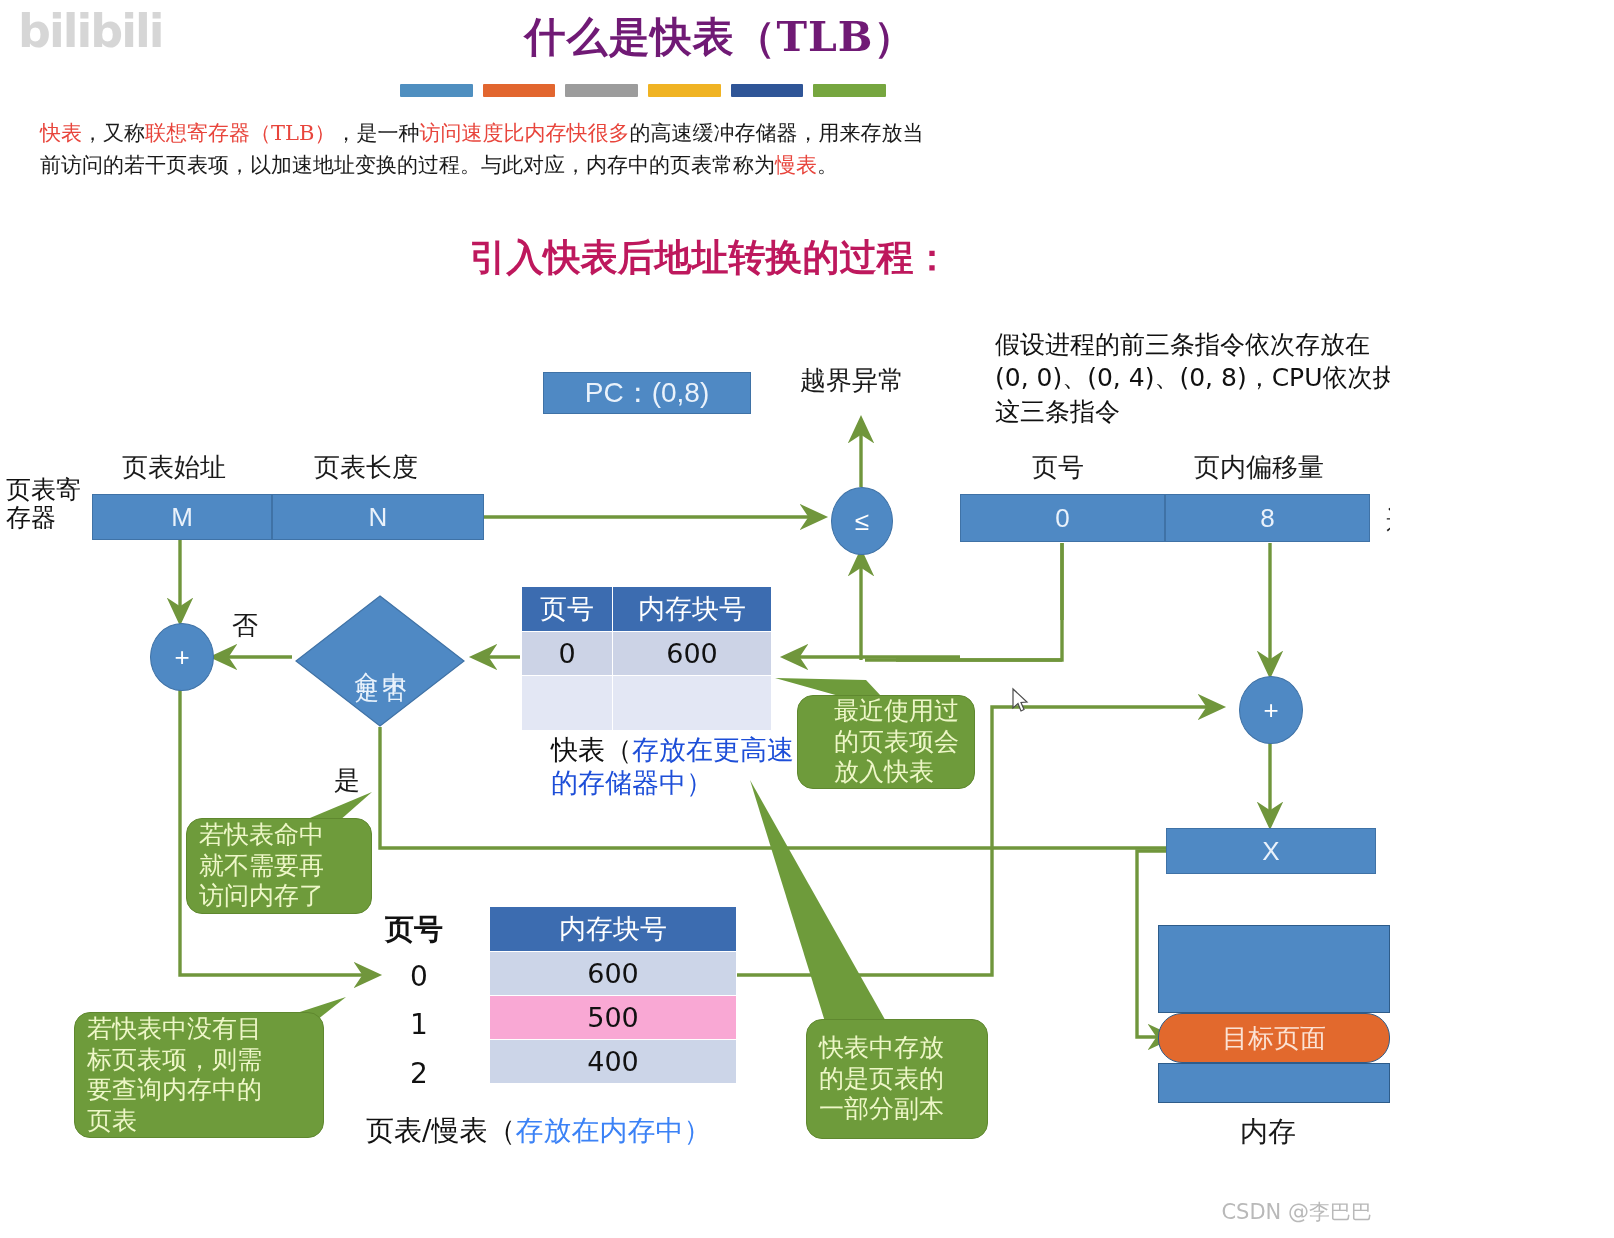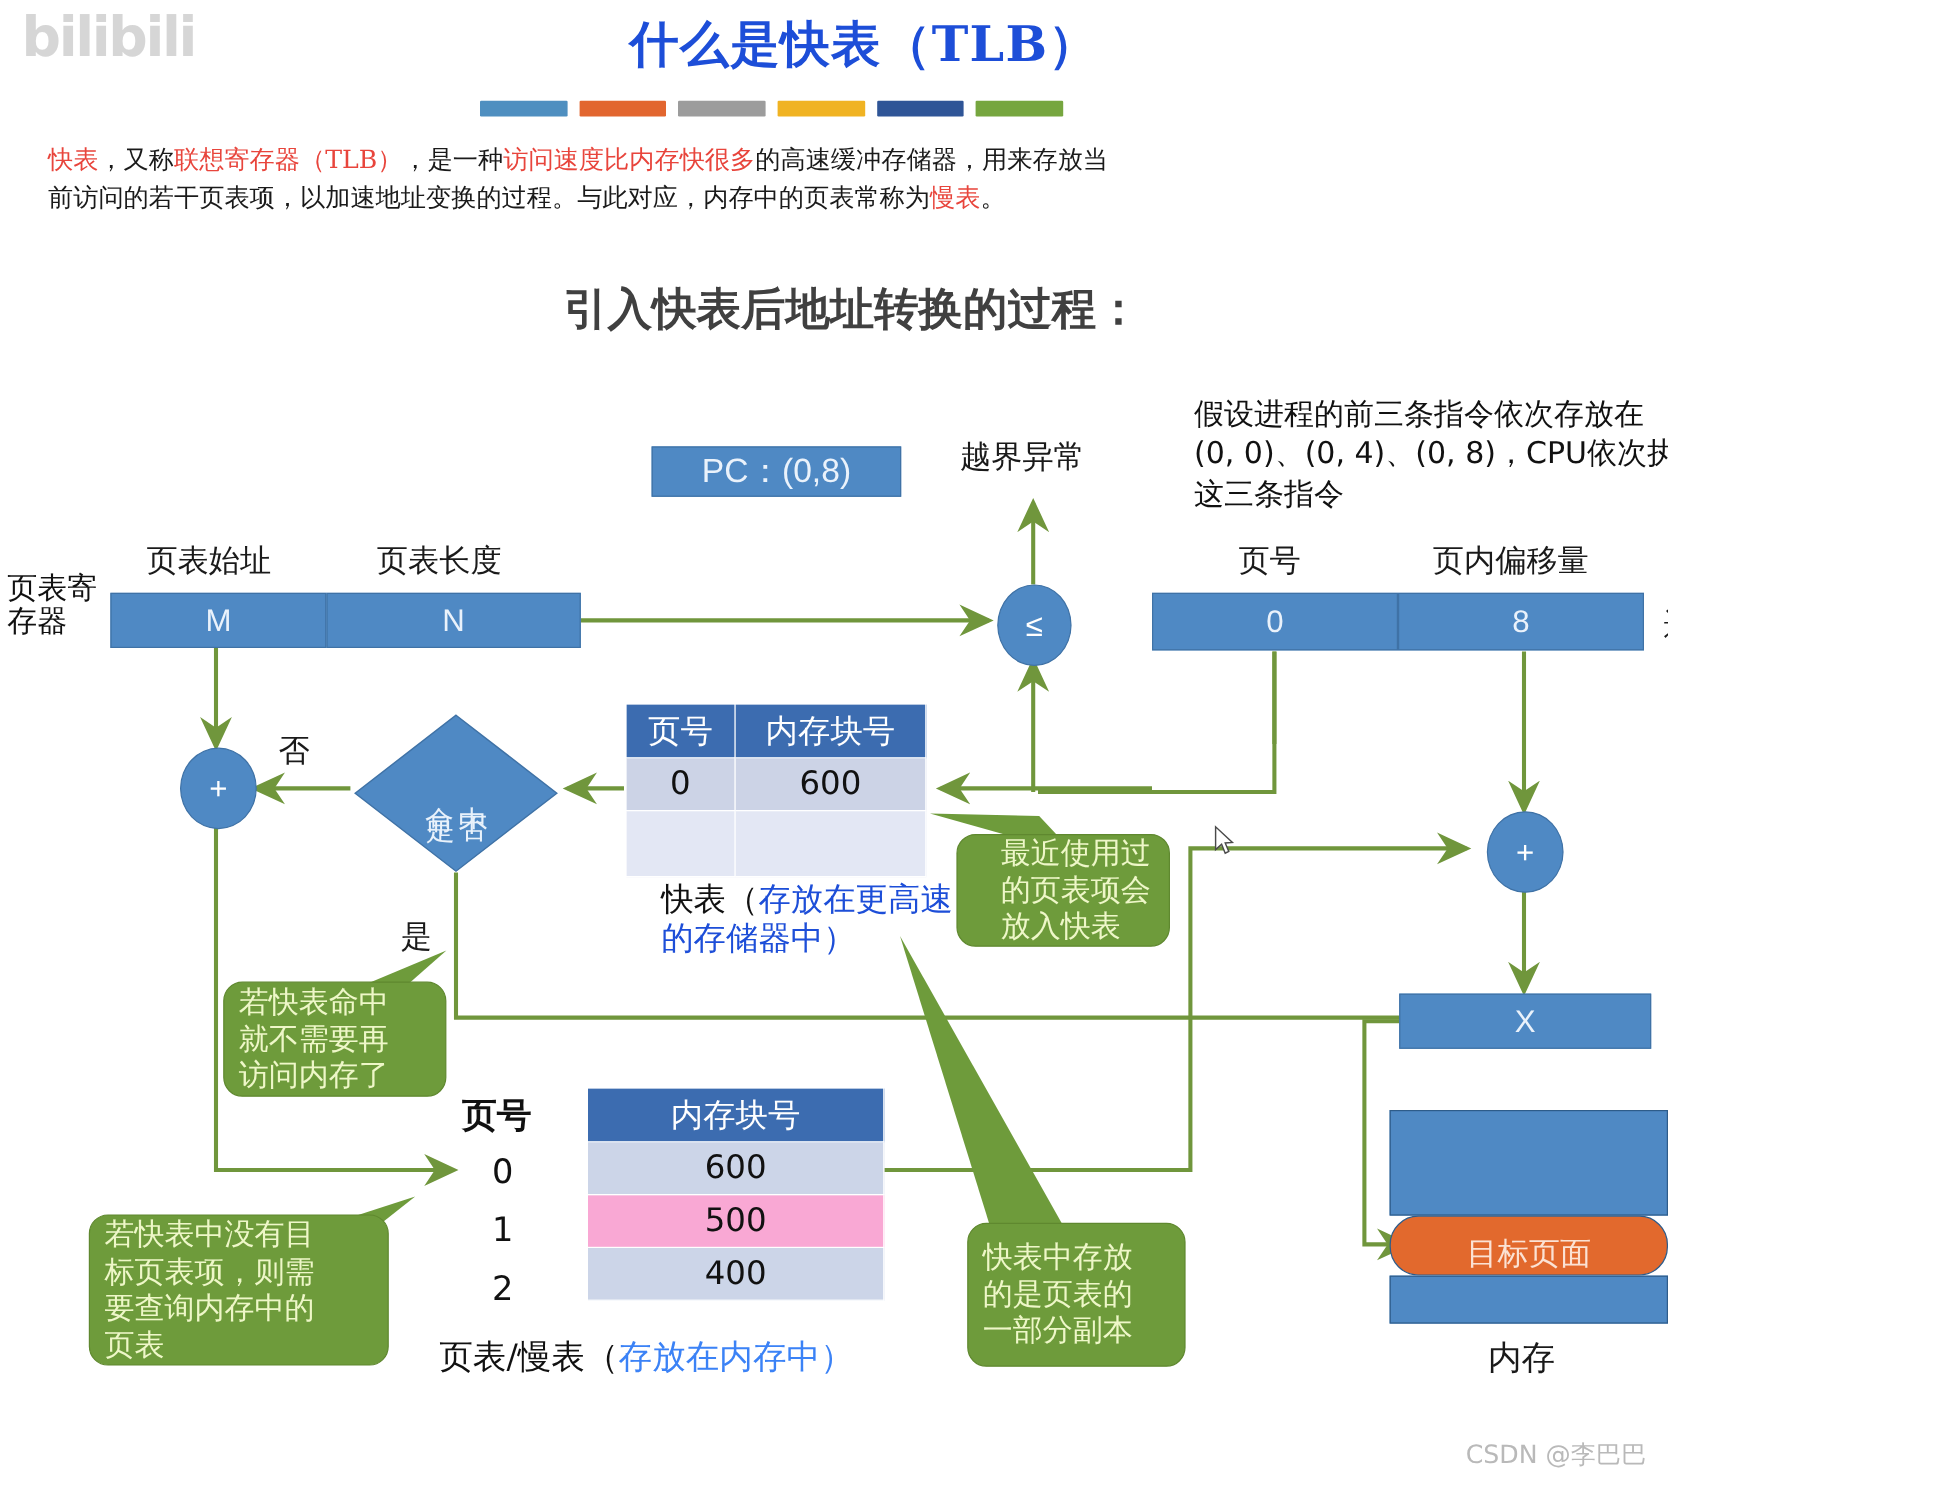--- a/index.html
+++ b/index.html
@@ -22,21 +22,21 @@
     font-size:46px;font-weight:bold;letter-spacing:-2px;
     color:rgba(120,120,120,0.30);
     user-select:none;
   }
   
   #slide-title{
     left:440px;top:10px;width:560px;
     text-align:center;
     font-family:"DejaVu Serif","Liberation Serif",serif;
     font-size:41px;font-weight:bold;
-    color:#1d4ed8;
+    color:#701a75;
     letter-spacing:1px;
     white-space:nowrap;
   }
   #title-bars{
     left:400px;top:84px;width:486px;height:14px;
     display:flex;gap:10px;
   }
   #title-bars .bar{flex:1;height:13px;border-radius:1px;}
   
   #intro{
@@ -44,21 +44,21 @@
     font-family:"DejaVu Serif","Liberation Serif",serif;
     font-size:21px;line-height:1.52;
     color:#1a1a1a;
   }
   #intro .hl{color:#e8453c;}
   
   #subtitle{
     left:400px;top:233px;width:620px;
     text-align:center;
     font-family:"DejaVu Serif","Liberation Serif",serif;
-    font-size:37px;font-weight:bold;color:#404040;
+    font-size:37px;font-weight:bold;color:#be185d;
     white-space:nowrap;
   }
   
   .cn{font-family:"DejaVu Sans","Liberation Sans",sans-serif;}
   .serifcn{font-family:"DejaVu Serif","Liberation Serif",serif;}
   .blue-box{
     background:#4f89c4;
     border:1px solid #3f72a6;
     color:#eaf2fb;
     display:flex;align-items:center;justify-content:center;
@@ -328,21 +328,21 @@
   <div class="abs serifcn" style="left:366px;top:1112px;font-size:28px;color:#111;white-space:nowrap;">
     <span>页表/慢表（</span><span style="color:#3b82f6;">存放在内存中）</span>
   </div>
 
   <div class="abs circle" style="left:1239px;top:676px;width:62px;height:66px;font-size:26px;">+</div>
 
   <div class="abs blue-box" style="left:1166px;top:828px;width:210px;height:46px;">X</div>
   <div class="abs lbl" style="left:1390px;top:836px;">物理地址</div>
 
   <div class="abs mem-seg" style="left:1158px;top:925px;width:232px;height:88px;background:#4f89c4;"></div>
-  <div class="abs mem-seg" style="left:1158px;top:1013px;width:232px;height:50px;background:#e2692d;display:flex;align-items:flex-end;justify-content:center;color:#fbe2d4;font-family:Liberation Mono, monospace;font-size:26px;border-radius:24px;">
+  <div class="abs mem-seg" style="left:1158px;top:1013px;width:232px;height:50px;background:#e2692d;display:flex;align-items:center;justify-content:center;color:#fbe2d4;font-family:Liberation Mono, monospace;font-size:26px;border-radius:24px;">
     <span>目标页面</span>
   </div>
   <div class="abs mem-seg" style="left:1158px;top:1063px;width:232px;height:40px;background:#4f89c4;"></div>
   <div class="abs lbl" style="left:1240px;top:1113px;font-size:28px;">内存</div>
 
   <svg class="abs" id="cursor" viewBox="0 0 18 26">
     <polygon points="1,1 1,20 6,15.5 9,23 12,21.5 9,14.5 15,14" fill="#ffffff" stroke="#4a4a4a" stroke-width="1.2"></polygon>
   </svg>
 
   <div class="abs" id="csdn">CSDN @李巴巴</div>

